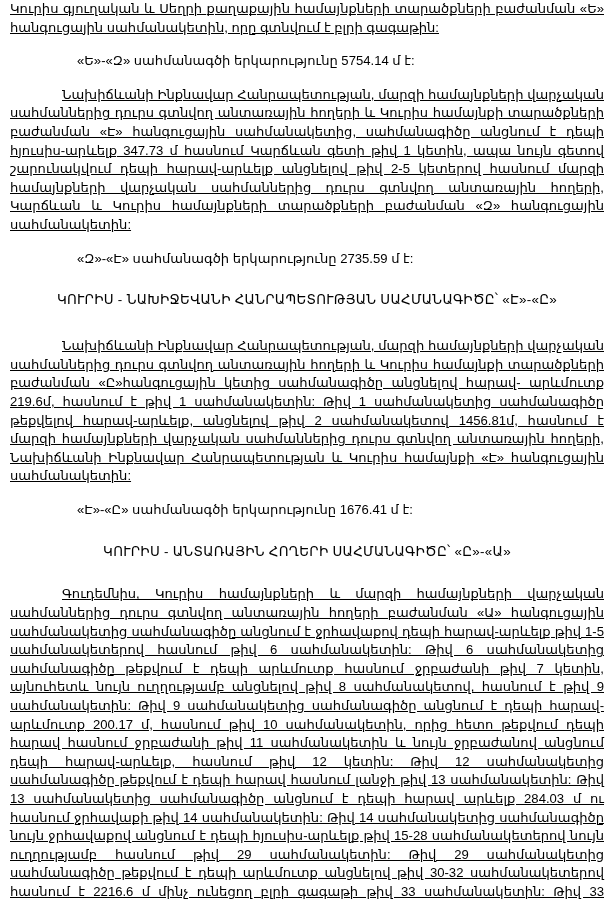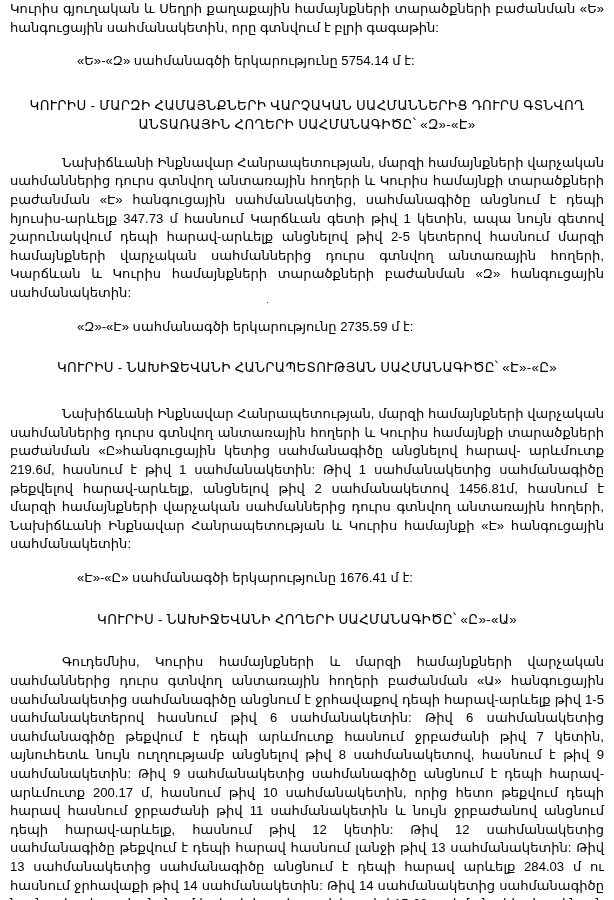--- a/index.html
+++ b/index.html
@@ -13,20 +13,21 @@
     width: 614px; height: 900px;
     padding: 0 10px 0 10px;
     box-sizing: border-box;
     font-size: 13.1px;
     line-height: 18.6px;
   }
   .p {
     text-align: justify;
     text-align-last: left;
     margin: 0;
+    text-decoration: underline;
   }
   .p.indent { text-indent: 52px; }
   .length-line {
     margin: 15px;
     padding-left: 52px;
     white-space: nowrap;
   }
   .heading {
     text-align: center;
     margin: 0;
@@ -40,33 +41,29 @@
   .speck { position: absolute; left: 267px; top: 302px; width: 1px; height: 1px; background: #444; }
 </style>
 </head>
 <body>
 
 <div class="page">
 
   <p class="p">Կուրիս գյուղական և Սեղրի քաղաքային համայնքների տարածքների բաժանման «Ե» հանգուցային սահմանակետին, որը գտնվում է բլրի գագաթին:</p>
   <p class="length-line">«Ե»-«Զ» սահմանագծի երկարությունը 5754.14 մ է:</p>
 
-  <div class="heading sec1-title">
-    <div>ԿՈՒՐԻՍ - ՄԱՐԶԻ ՀԱՄԱՅՆՔՆԵՐԻ ՎԱՐՉԱԿԱՆ ՍԱՀՄԱՆՆԵՐԻՑ ԴՈՒՐՍ ԳՏՆՎՈՂ</div>
-    <div>ԱՆՏԱՌԱՅԻՆ ՀՈՂԵՐԻ ՍԱՀՄԱՆԱԳԻԾԸ՝ «Զ»-«Է»</div>
-  </div>
   <p class="p indent">Նախիճևանի Ինքնավար Հանրապետության, մարզի համայնքների վարչական սահմաններից դուրս գտնվող անտառային հողերի և Կուրիս համայնքի տարածքների բաժանման «Է» հանգուցային սահմանակետից, սահմանագիծը անցնում է դեպի հյուսիս-արևելք 347.73 մ հասնում Կարճևան գետի թիվ 1 կետին, ապա նույն գետով շարունակվում դեպի հարավ-արևելք անցնելով թիվ 2-5 կետերով հասնում մարզի համայնքների վարչական սահմաններից դուրս գտնվող անտառային հողերի, Կարճևան և Կուրիս համայնքների տարածքների բաժանման «Զ» հանգուցային սահմանակետին:</p>
   <p class="length-line">«Զ»-«Է» սահմանագծի երկարությունը 2735.59 մ է:</p>
 
   <div class="speck"></div>
 
   <div class="heading sec2-title">
     <div>ԿՈՒՐԻՍ - ՆԱԽԻՋԵՎԱՆԻ ՀԱՆՐԱՊԵՏՈՒԹՅԱՆ ՍԱՀՄԱՆԱԳԻԾԸ՝ «Է»-«Ը»</div>
   </div>
   <p class="p indent">Նախիճևանի Ինքնավար Հանրապետության, մարզի համայնքների վարչական սահմաններից դուրս գտնվող անտառային հողերի և Կուրիս համայնքի տարածքների բաժանման «Ը»հանգուցային կետից սահմանագիծը անցնելով հարավ- արևմուտք 219.6մ, հասնում է թիվ 1 սահմանակետին: Թիվ 1 սահմանակետից սահմանագիծը թեքվելով հարավ-արևելք, անցնելով թիվ 2 սահմանակետով 1456.81մ, հասնում է մարզի համայնքների վարչական սահմաններից դուրս գտնվող անտառային հողերի, Նախիճևանի Ինքնավար Հանրապետության և Կուրիս համայնքի «Է» հանգուցային սահմանակետին:</p>
   <p class="length-line">«Է»-«Ը» սահմանագծի երկարությունը 1676.41 մ է:</p>
 
   <div class="heading sec3-title">
-    <div>ԿՈՒՐԻՍ - ՆԱԽԻՋԵՎԱՆԻ ՀՈՂԵՐԻ ՍԱՀՄԱՆԱԳԻԾԸ՝ «Ը»-«Ա»</div>
+    <div>ԿՈՒՐԻՍ - ԱՆՏԱՌԱՅԻՆ ՀՈՂԵՐԻ ՍԱՀՄԱՆԱԳԻԾԸ՝ «Ը»-«Ա»</div>
   </div>
   <p class="p indent">Գուդեմնիս, Կուրիս համայնքների և մարզի համայնքների վարչական սահմաններից դուրս գտնվող անտառային հողերի բաժանման «Ա» հանգուցային սահմանակետից սահմանագիծը անցնում է ջրհավաքով դեպի հարավ-արևելք թիվ 1-5 սահմանակետերով հասնում թիվ 6 սահմանակետին: Թիվ 6 սահմանակետից սահմանագիծը թեքվում է դեպի արևմուտք հասնում ջրբաժանի թիվ 7 կետին, այնուհետև նույն ուղղությամբ անցնելով թիվ 8 սահմանակետով, հասնում է թիվ 9 սահմանակետին: Թիվ 9 սահմանակետից սահմանագիծը անցնում է դեպի հարավ-արևմուտք 200.17 մ, հասնում թիվ 10 սահմանակետին, որից հետո թեքվում դեպի հարավ հասնում ջրբաժանի թիվ 11 սահմանակետին և նույն ջրբաժանով անցնում դեպի հարավ-արևելք, հասնում թիվ 12 կետին: Թիվ 12 սահմանակետից սահմանագիծը թեքվում է դեպի հարավ հասնում լանջի թիվ 13 սահմանակետին: Թիվ 13 սահմանակետից սահմանագիծը անցնում է դեպի հարավ արևելք 284.03 մ ու հասնում ջրհավաքի թիվ 14 սահմանակետին: Թիվ 14 սահմանակետից սահմանագիծը նույն ջրհավաքով անցնում է դեպի հյուսիս-արևելք թիվ 15-28 սահմանակետերով նույն ուղղությամբ հասնում թիվ 29 սահմանակետին: Թիվ 29 սահմանակետից սահմանագիծը թեքվում է դեպի արևմուտք անցնելով թիվ 30-32 սահմանակետերով հասնում է 2216.6 մ մինչ ունեցող բլրի գագաթի թիվ 33 սահմանակետին: Թիվ 33 սահմանակետից սահմանագիծը անցնում է ջրբաժանով դեպի արևմուտք, հասնում թիվ 34, ապա շարունակվում նույն ջրբաժանով անցնում թիվ 35 սահմանակետով հասնում բլրի գագաթի թիվ 36 սահմանակետին: Թիվ 36 սահմանակետից սահմանագիծը թեքվում է դեպի արևմուտք՝ նույն ջրբաժանով անցնելով թիվ 37-38</p>
 
 </div>
 
 </body></html>

